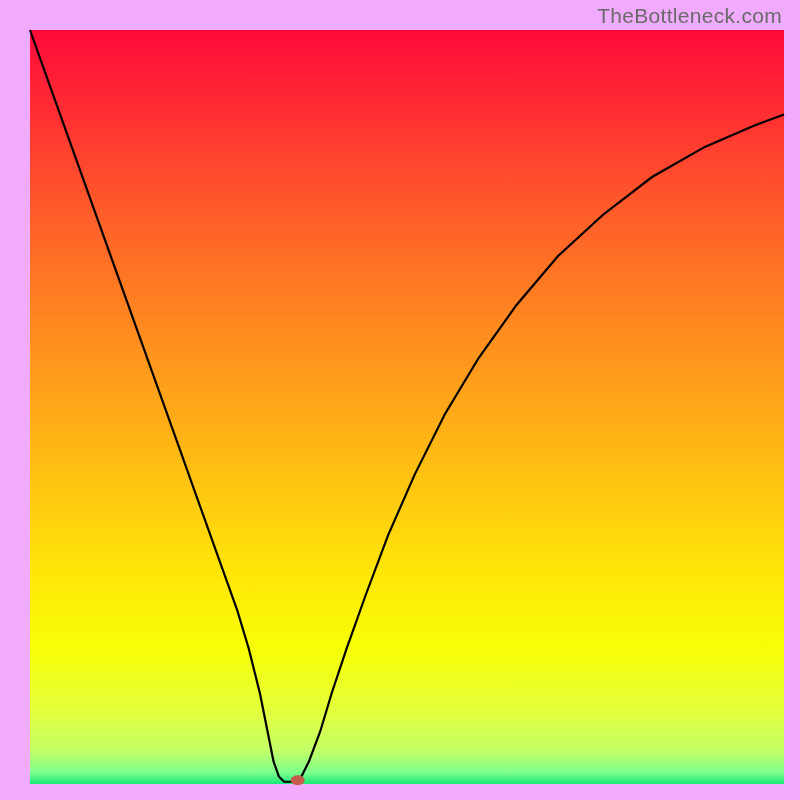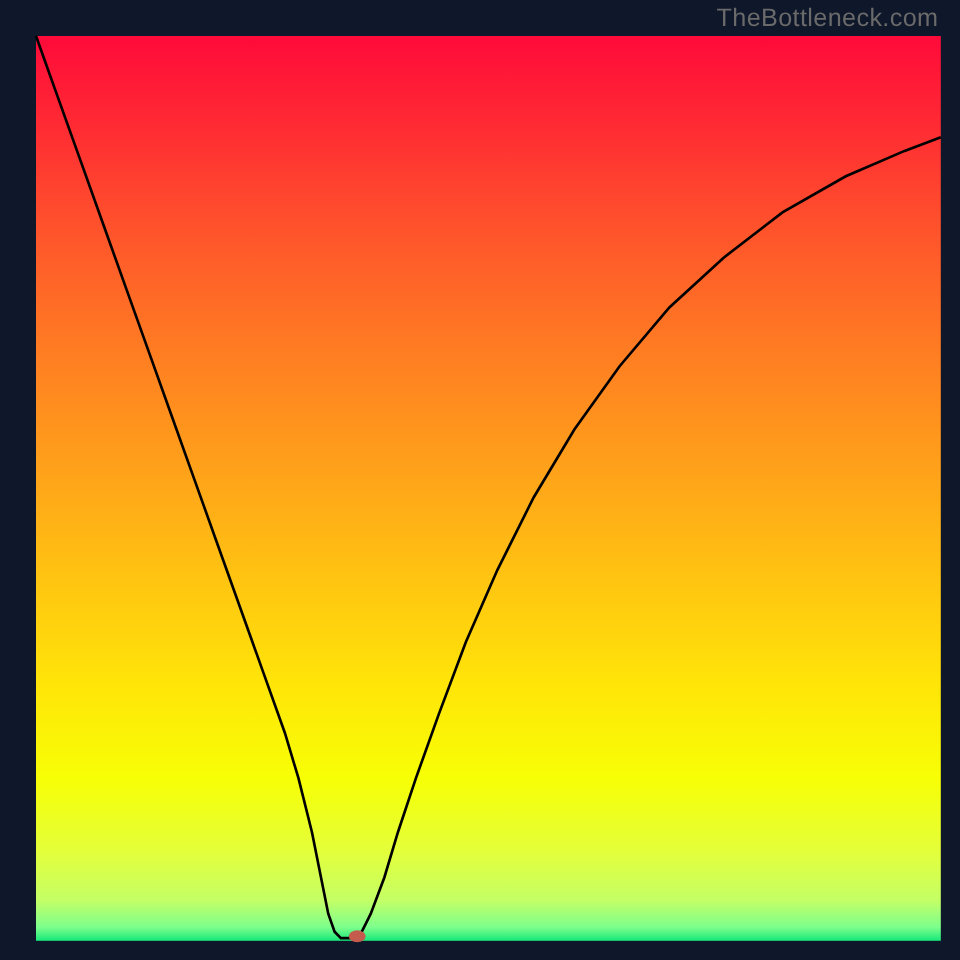--- a/index.html
+++ b/index.html
@@ -8,21 +8,21 @@
     width: 800px;
     height: 800px;
     background: #000;
     font-family: Arial, Helvetica, sans-serif;
     overflow: hidden;
   }
   .frame {
     position: relative;
     width: 800px;
     height: 800px;
-    background: #0f172a;
+    background: #f0abfc;
   }
   .watermark {
     position: absolute;
     top: 4px;
     right: 18px;
     color: #6a6a6a;
     font-size: 21px;
     font-weight: 500;
     letter-spacing: 0.3px;
     user-select: none;

